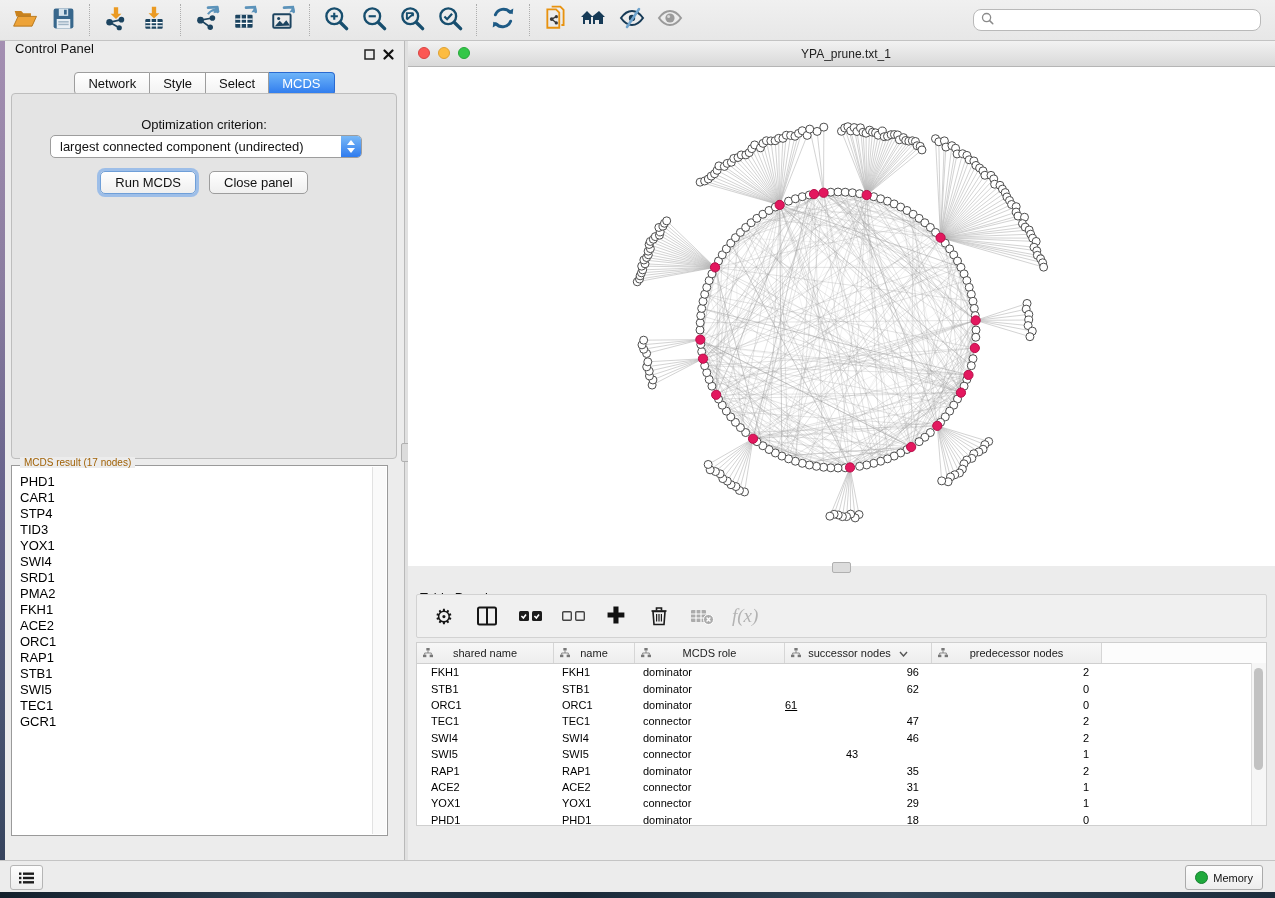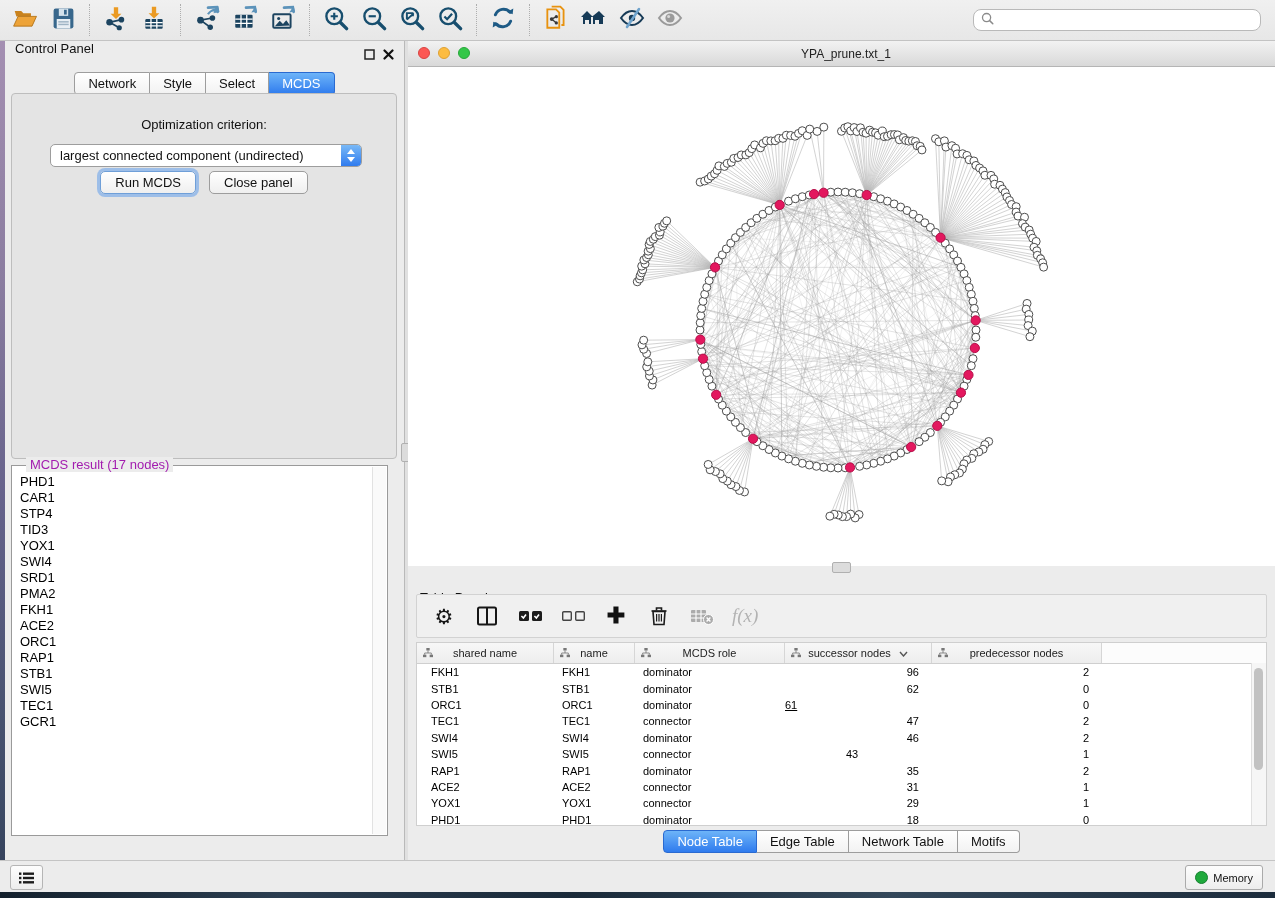--- a/index.html
+++ b/index.html
@@ -31,35 +31,35 @@
   .cp-tabs{position:absolute;left:0;top:31px;width:100%;}
   .seg{border:1px solid #9d9d9d;border-left:none;background:linear-gradient(#ffffff,#f2f2f2);
     padding:3px 13px;font-size:13px;color:#111;cursor:default;line-height:15px;}
   .seg:first-child{border-left:1px solid #9d9d9d;border-radius:4px 0 0 4px;}
   .seg:last-child{border-radius:0 4px 4px 0;}
   .seg.active{background:linear-gradient(#6db4f8,#2f7bee);color:#fff;border-color:#2a6ad0;}
 
   .tab-panel{position:absolute;left:6px;top:52px;width:386px;height:366px;background:#e4e4e4;
     border:1px solid #bdbdbd;border-radius:4px;box-sizing:border-box;}
   .opt-label{position:absolute;top:23px;width:100%;text-align:center;font-size:13px;color:#111;}
-  .cp-select{position:absolute;left:38px;top:50px;width:312px;height:23px;background:#fff;border:1px solid #9d9d9d;
+  .cp-select{position:absolute;left:38px;top:41px;width:312px;height:23px;background:#fff;border:1px solid #9d9d9d;
     border-radius:5px;display:flex;align-items:center;box-sizing:border-box;}
   .cp-select .val{flex:1;font-size:13px;padding-left:9px;color:#111;white-space:nowrap;}
   .stepper{width:20px;height:21px;border-radius:0 4px 4px 0;background:linear-gradient(#79b9f7,#2f7bee);
     display:flex;flex-direction:column;align-items:center;justify-content:center;gap:3px;}
   .chev-up{width:0;height:0;border-left:4px solid transparent;border-right:4px solid transparent;border-bottom:5px solid #fff;}
   .chev-dn{width:0;height:0;border-left:4px solid transparent;border-right:4px solid transparent;border-top:5px solid #fff;}
   .btn-row{position:absolute;left:0;top:77px;width:100%;display:flex;justify-content:center;gap:13px;}
   .mac-btn{background:linear-gradient(#ffffff,#efefef);border:1px solid #9d9d9d;border-radius:5px;
     font-size:13px;padding:3px 14px;color:#111;}
   .mac-btn.focused{box-shadow:0 0 0 3px rgba(110,165,235,.6);border-color:#6f9fd8;}
 
   .group-box{position:absolute;left:6px;top:424px;width:377px;height:371px;background:#fff;
     border:1px solid #9a9a9a;box-sizing:border-box;}
-  .group-legend{position:absolute;top:-9px;left:14px;background:#ececec;padding:0 4px;font-size:13px;color:#a21caf;}
+  .group-legend{position:absolute;top:-9px;left:8px;background:#ececec;padding:0 4px;font-size:10px;color:#a16207;}
   .mcds-list{position:absolute;left:1px;top:8px;bottom:1px;right:15px;overflow:hidden;}
   .mcds-item{font-size:13px;line-height:16px;padding-left:7px;color:#000;}
   .list-scroll{position:absolute;top:1px;bottom:1px;right:1px;width:13px;background:#fafafa;border-left:1px solid #e2e2e2;}
 
   
   .vsplit{position:absolute;left:404px;top:41px;width:4px;height:819px;background:#e0e0e0;border-left:1px solid #b9b9b9;}
   .vknob{position:absolute;left:-4px;top:402px;width:9px;height:17px;background:#dcdcdc;border:1px solid #b0b0b0;border-radius:2px;}
   .hknob{position:absolute;left:424px;top:-4px;width:17px;height:9px;background:#dcdcdc;border:1px solid #b0b0b0;border-radius:2px;}
 
   
@@ -1420,26 +1420,20 @@
             <div class="td" style="width: 150px; text-align: left; padding-left: 8px;">dominator</div>
             <div class="td" style="width: 147px; text-align: right; padding-right: 13px;">18</div>
             <div class="td" style="width: 170px; text-align: right; padding-right: 13px;">0</div>
           </div>
         </div>
       <div class="tbl-scroll">
         <div class="tbl-thumb" style="top:5px;height:102px;"></div>
       </div>
     </div>
 
-    <div class="seg-bar tp-tabs" id="tp-tabs">
-        <div class="seg active">Node Table</div>
-        <div class="seg">Edge Table</div>
-        <div class="seg">Network Table</div>
-        <div class="seg">Motifs</div>
-      </div>
   </div>
 
   <div class="statusbar">
     <span class="list-btn">
       <svg width="17" height="14" viewBox="0 0 17 14">
           <g fill="#1c1c1c">
             <rect x="1" y="1.5" width="2.4" height="2.4"></rect>
             <rect x="5" y="1.5" width="11" height="2.4"></rect>
             <rect x="1" y="5.8" width="2.4" height="2.4"></rect>
             <rect x="5" y="5.8" width="11" height="2.4"></rect>

